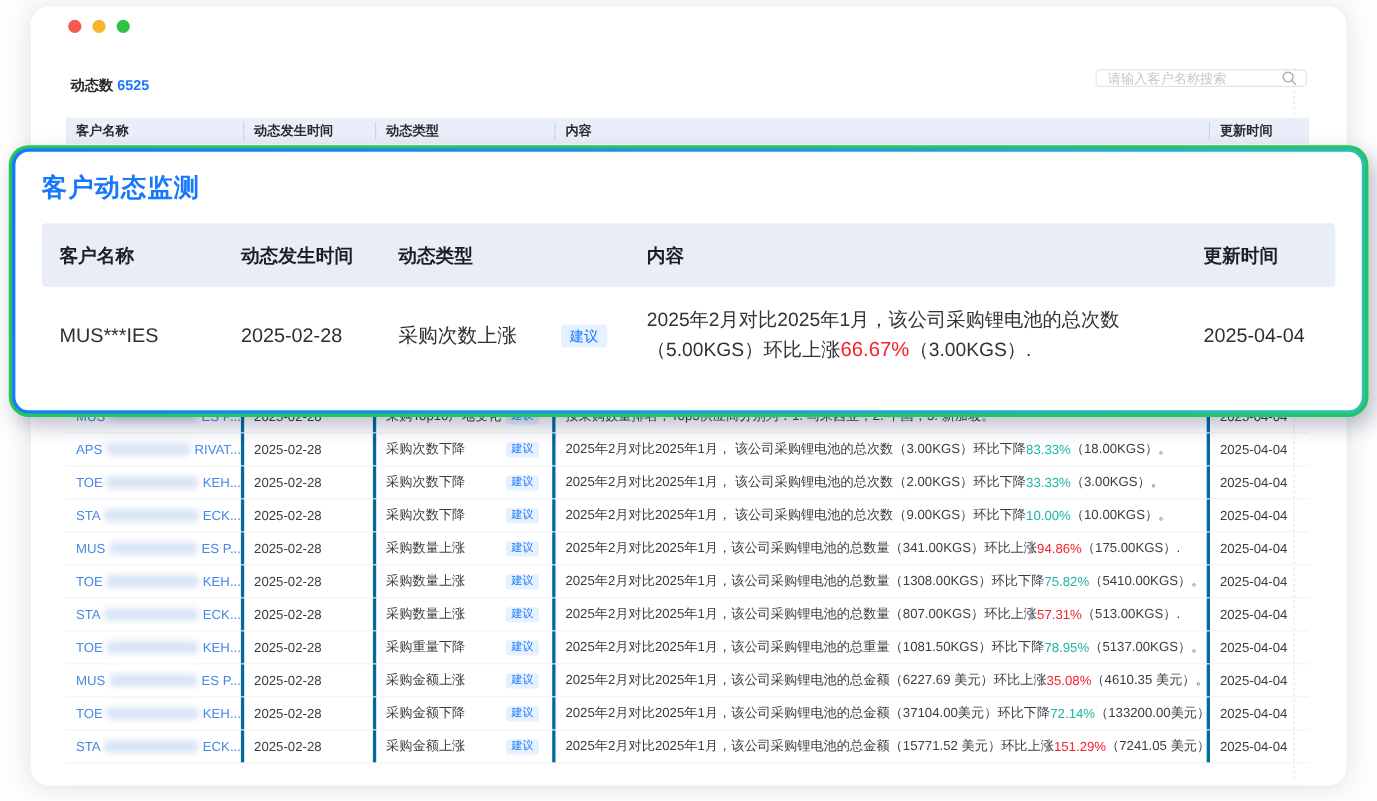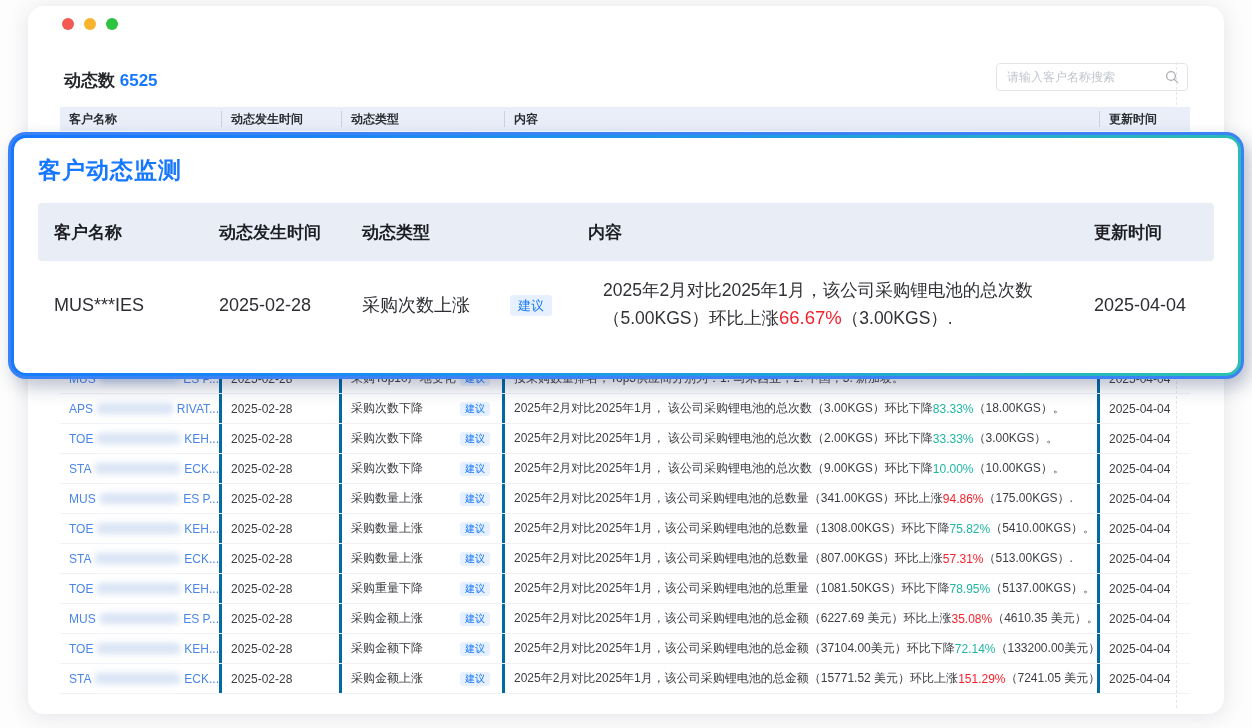--- a/index.html
+++ b/index.html
@@ -9,24 +9,24 @@
 
   
   .window { position:absolute; left:28px; top:6px; width:1196px; height:708px;
     background:#fff; border-radius:16px; box-shadow:0 2px 22px rgba(30,40,70,.12); }
   .traffic { position:absolute; left:34px; top:12px; display:flex; gap:10px; }
   .traffic span { width:12px; height:12px; border-radius:50%; display:block; }
   .dot-red { background:#f45a52; }
   .dot-yellow { background:#f8b42c; }
   .dot-green { background:#2fc341; }
 
-  .stats { position:absolute; left:36px; top:63px; font-size:17px; font-weight:bold; color:#25272b; }
+  .stats { position:absolute; left:36px; top:63px; font-size:13px; font-weight:bold; color:#25272b; }
   .stats b { color:#1677ff; font-weight:bold; }
 
-  .search { position:absolute; left:968px; top:57px; width:192px; height:28px;
+  .search { position:absolute; left:968px; top:57px; width:192px; height:16px;
     border:1px solid #e3e4e8; border-radius:4px; background:#fff;
     display:flex; align-items:center; padding:0 8px 0 10px; }
   .search input { border:none; outline:none; flex:1; font-size:12px; color:#333;
     font-family:inherit; background:transparent; }
   .search input::placeholder { color:#c2c6cd; }
   .search svg { flex:none; }
 
   .dash-line { position:absolute; left:1148px; top:56px; height:646px; width:0;
     border-left:1px dashed #e4e6ea; }
 
@@ -45,35 +45,35 @@
   .cname .blur { display:inline-block; height:11px; background:#b9cdec; opacity:.55;
     filter:blur(3px); border-radius:2px; margin:0 4px; }
   .type-cell { justify-content:space-between; padding-right:12px; }
   .badge { flex:none; font-size:10px; color:#1677ff; background:#e7f0fe; border-radius:3px;
     padding:2px 5px; line-height:1;text-align:center; }
   .pct-up { color:#f5222d; }
   .pct-down { color:#20b6a4; }
 
   
   .spot-outer { position:absolute; left:8px; top:132px; width:1236px; height:247px;
-    background:#3b82f6; border-radius:18px; padding:3px;
+    background:#22c55e; border-radius:18px; padding:3px;
     box-shadow:6px 8px 18px rgba(18,34,78,.28); z-index:10; }
   .spot-grad { width:100%; height:100%; border-radius:15px; padding:3px;
     background:linear-gradient(110deg,#1677ff 0%,#1e9ae6 55%,#2cc2ae 100%); }
   .spot-card { width:100%; height:100%; border-radius:12px; background:#fff;
     padding:17px 24px 0 24px; }
   .spot-title { color:#1677ff; font-size:23px; font-weight:bold; letter-spacing:1px; margin-bottom:17px; }
   .spot-head { display:grid; grid-template-columns:165px 143px 226px 1fr 120px;
     background:#e9edf6; border-radius:4px; height:58px; align-items:center;
     font-size:17px; font-weight:600; color:#1c1e22; padding-left:16px; }
   .spot-row { display:grid; grid-template-columns:165px 143px 226px 1fr 120px;
     height:88px; align-items:center; font-size:18px; color:#2c2e33; padding-left:16px; }
   .spot-type { display:flex; align-items:center;gap:20px; }
   .spot-type .badge { margin-left:auto; margin-right:36px; font-size:13px; padding:4px 8px; }
-  .spot-content { font-size:17.5px; line-height:1.55; color:#303236; max-width:432px;margin-left:15px; }
+  .spot-content { font-size:17.5px; line-height:1.55; color:#303236; max-width:432px; }
   .spot-content .pct-up { font-size:18.5px; }
   .spot-update { font-size:18px; }
 </style>
 </head>
 <body>
 
 <div class="stage">
 
   <div class="window">
     <div class="traffic">

